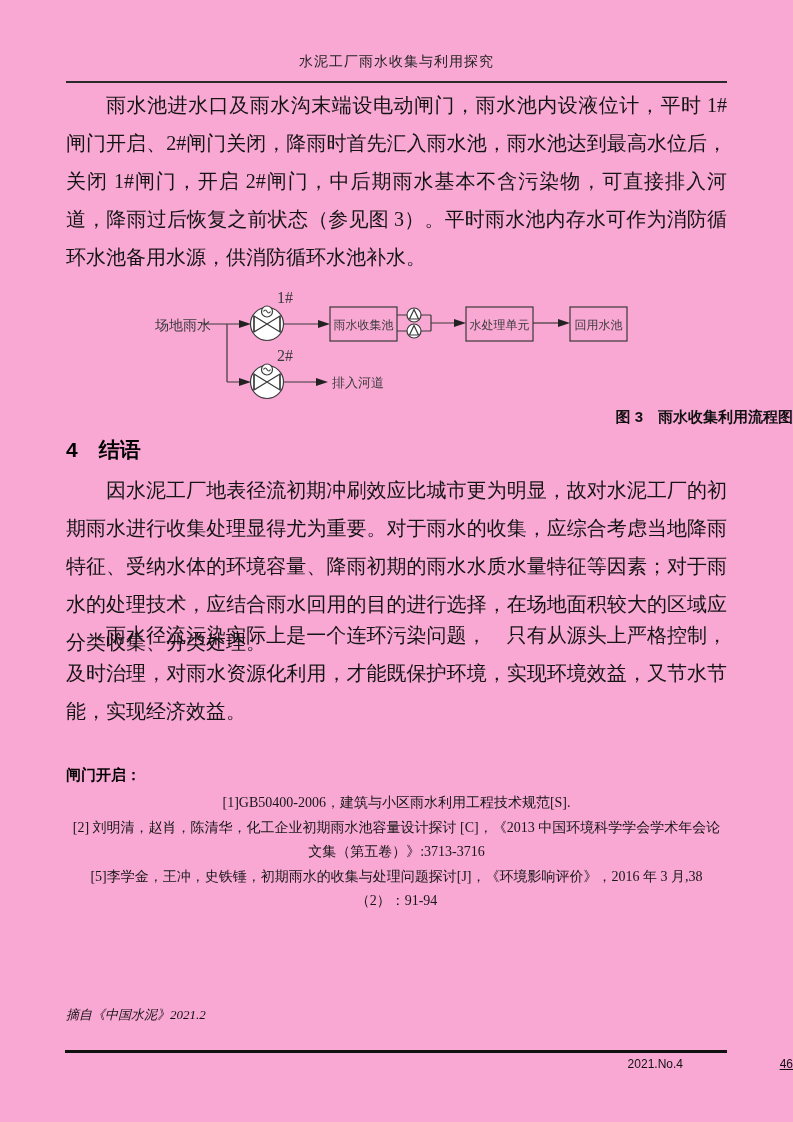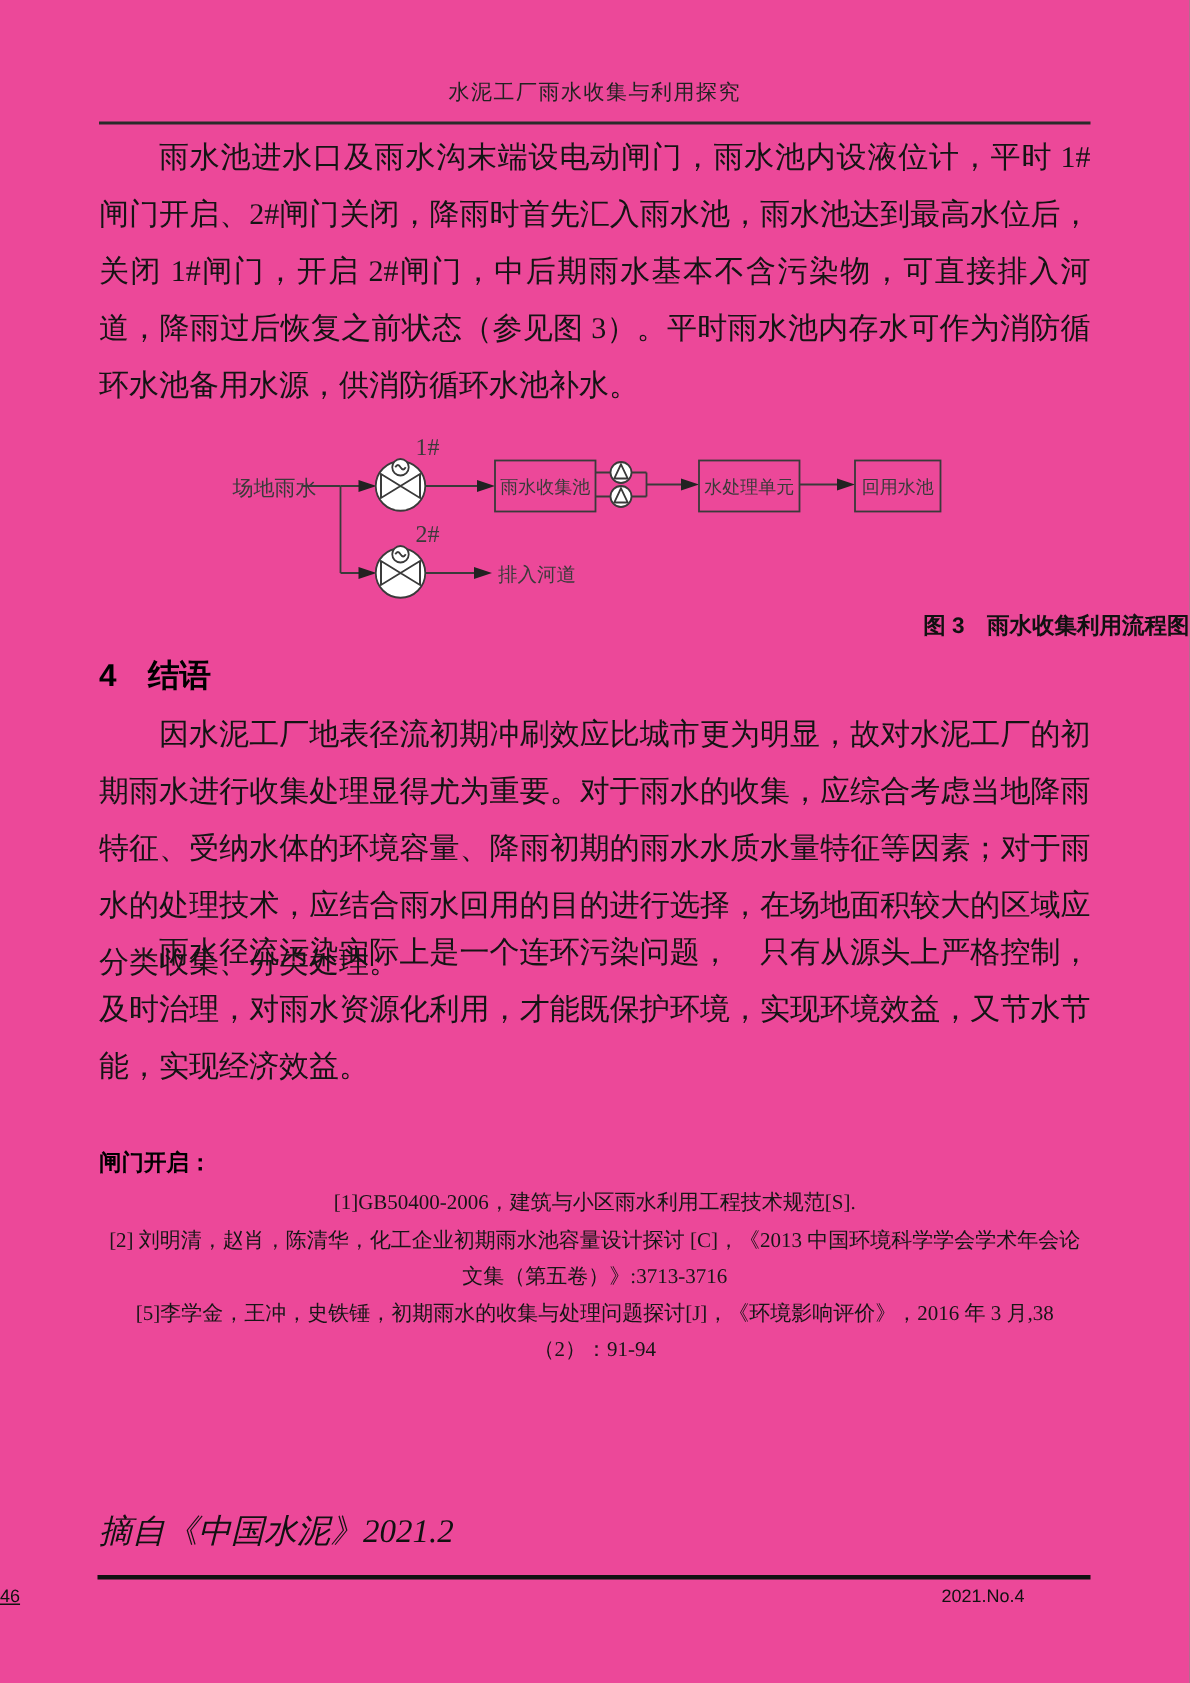--- a/index.html
+++ b/index.html
@@ -1,19 +1,19 @@
 <!DOCTYPE html>
 <html><head>
 <meta charset="utf-8">
 <style>
   * { margin:0; padding:0; box-sizing:border-box; }
   html,body { background:#888; }
   .page {
     position:relative; width:793px; height:1122px; margin:0 auto;
-    background:#ec4899; overflow:hidden; color:#1a1a1a;
+    background:#f9a8d4; overflow:hidden; color:#1a1a1a;
     font-family:"Liberation Serif","DejaVu Serif",serif;
   }
   .header-title {
     position:absolute; top:53px; left:0; width:100%;
     text-align:center; font-size:14px; color:#222; letter-spacing:1px;
   }
   .header-rule {
     position:absolute; top:81px; left:66px; width:661px; height:2px;
     background:#2a2a2a;
   }
@@ -42,28 +42,28 @@
     font-family:"Liberation Sans","DejaVu Sans",sans-serif;
     font-weight:bold; font-size:15px; color:#000;
   }
   .refs {
     position:absolute; top:791px; left:66px; width:661px;
     font-size:14px; line-height:24.5px; color:#161616;
   }
   .refs p { margin:0; text-align:center; }
   .source-note {
     position:absolute; top:1006px; left:66px;
-    font-style:italic; font-size:22px; color:#111;
+    font-style:italic; font-size:13px; color:#111;
   }
   .footer-rule {
     position:absolute; top:1050px; left:65px; width:662px; height:3px;
     background:#111;
   }
   .footer-page-number {
-    position:absolute; top:1057px; left:0; width:100%; text-align:left;
+    position:absolute; top:1057px; left:0; width:100%; text-align:right;
     font-family:"Liberation Sans","DejaVu Sans",sans-serif;
     font-size:12px; color:#111;text-decoration:underline;
   }
   .footer-issue {
     position:absolute; top:1057px; right:110px;
     font-family:"Liberation Sans","DejaVu Sans",sans-serif;
     font-size:12px; color:#111;margin-left:12px;
   }
 </style>
 </head>

